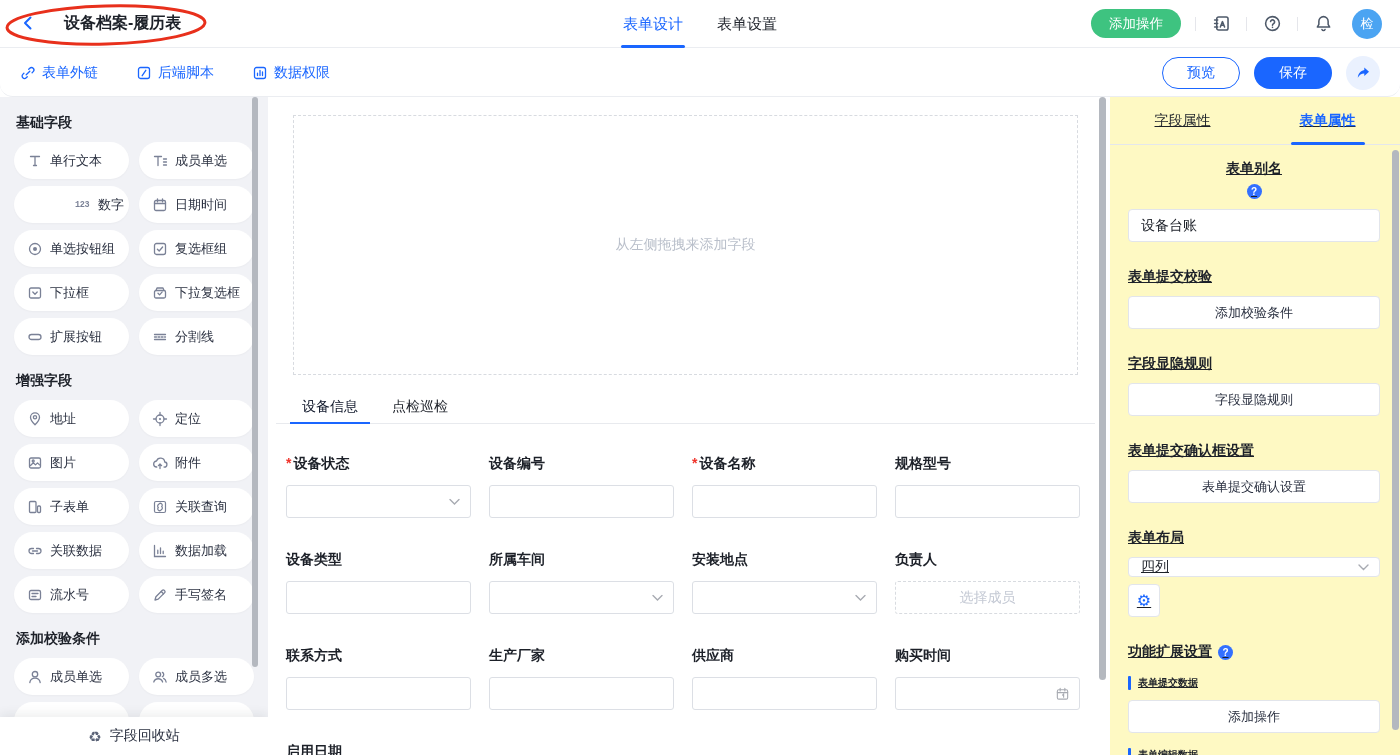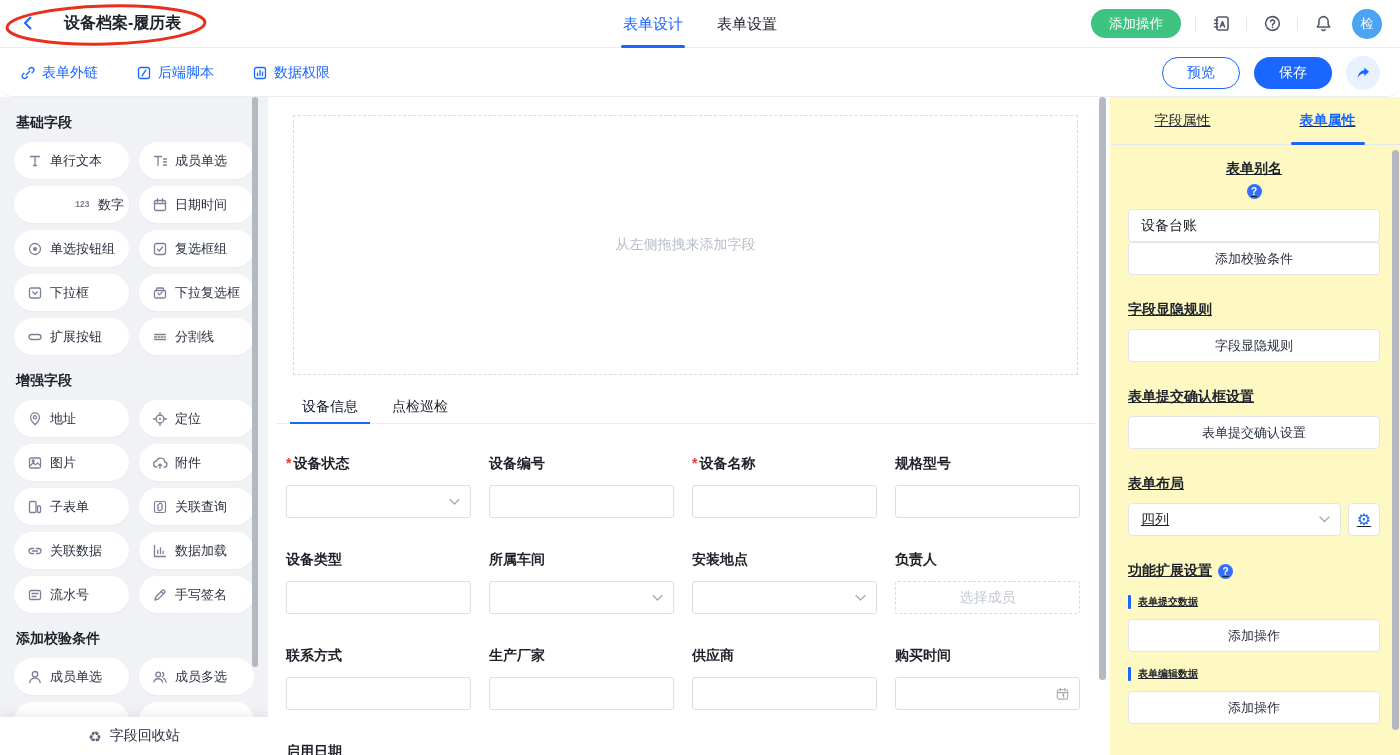--- a/index.html
+++ b/index.html
@@ -66,21 +66,21 @@
   .ptab { position:relative; flex:1; display:flex; align-items:center; justify-content:center; font-size:14px; color:#1d2129; cursor:pointer; }
   .ptab.active { color:#1a66ff; font-weight:600; }
   .ptab.active::after { content:""; position:absolute; bottom:-1px; left:50%; transform:translateX(-50%); width:74px; height:3px; background:#1a66ff; border-radius:2px; }
   .pbody { padding:15px 20px 0 18px; }
   .plabel { display:flex; align-items:center; gap:6px; font-size:14px; font-weight:700; color:#1d2129; margin:26px 0 10px; }
   .plabel.first { margin-top:0;flex-direction:column; }
   .qbadge { width:15px; height:15px; border-radius:50%; background:#3370ff; color:#fff; font-size:10px; font-weight:700; display:inline-flex; align-items:center; justify-content:center; }
   .qbadge::before { content:"?"; }
   .pinput { width:100%; height:33px; background:#fff; border:1px solid #e2e5eb; border-radius:4px; padding:0 12px; font-size:14px; color:#1d2129; font-family:inherit; }
   .pbtn { width:100%; height:33px; background:#fff; border:1px solid #e2e5eb; border-radius:4px; font-size:13px; color:#2a3040; cursor:pointer; font-family:inherit; }
-  .layout-row { display:flex; gap:7px; }
+  .layout-row { display:flex; gap:7px;flex-direction:column; }
   .pselect { position:relative; flex:1; height:33px; background:#fff; border:1px solid #e2e5eb; border-radius:4px; display:flex; align-items:center; padding:0 12px; font-size:14px; color:#1d2129; cursor:pointer; }
   .pselect .chev { position:absolute; right:10px; color:#a8abb2; }
   .gearbtn { width:32px; height:33px; background:#fff; border:1px solid #e2e5eb; border-radius:4px; display:flex; align-items:center; justify-content:center; color:#1a66ff; font-size:16px; cursor:pointer; }
   .extlabel { display:flex; align-items:center; font-size:10px; font-weight:700; color:#1d2129; margin:15px 0 10px; }
   .extlabel::before { content:""; width:3px; height:14px; background:#1a66ff; margin-right:7px; border-radius:1px; }
 </style>
 </head>
 <body>
 
 <div class="app">
@@ -440,20 +440,21 @@
           <span>表单属性</span>
         </div>
     </div>
     <div class="pbody">
       <div class="plabel first">
         <span>表单别名</span>
         <span class="qbadge"></span>
       </div>
       <input class="pinput" value="设备台账" style="">
 
+      <div class="plabel">表单提交校验</div>
       <button class="pbtn">添加校验条件</button>
 
       <div class="plabel">字段显隐规则</div>
       <button class="pbtn">字段显隐规则</button>
 
       <div class="plabel">表单提交确认框设置</div>
       <button class="pbtn">表单提交确认设置</button>
 
       <div class="plabel">表单布局</div>
       <div class="layout-row">

